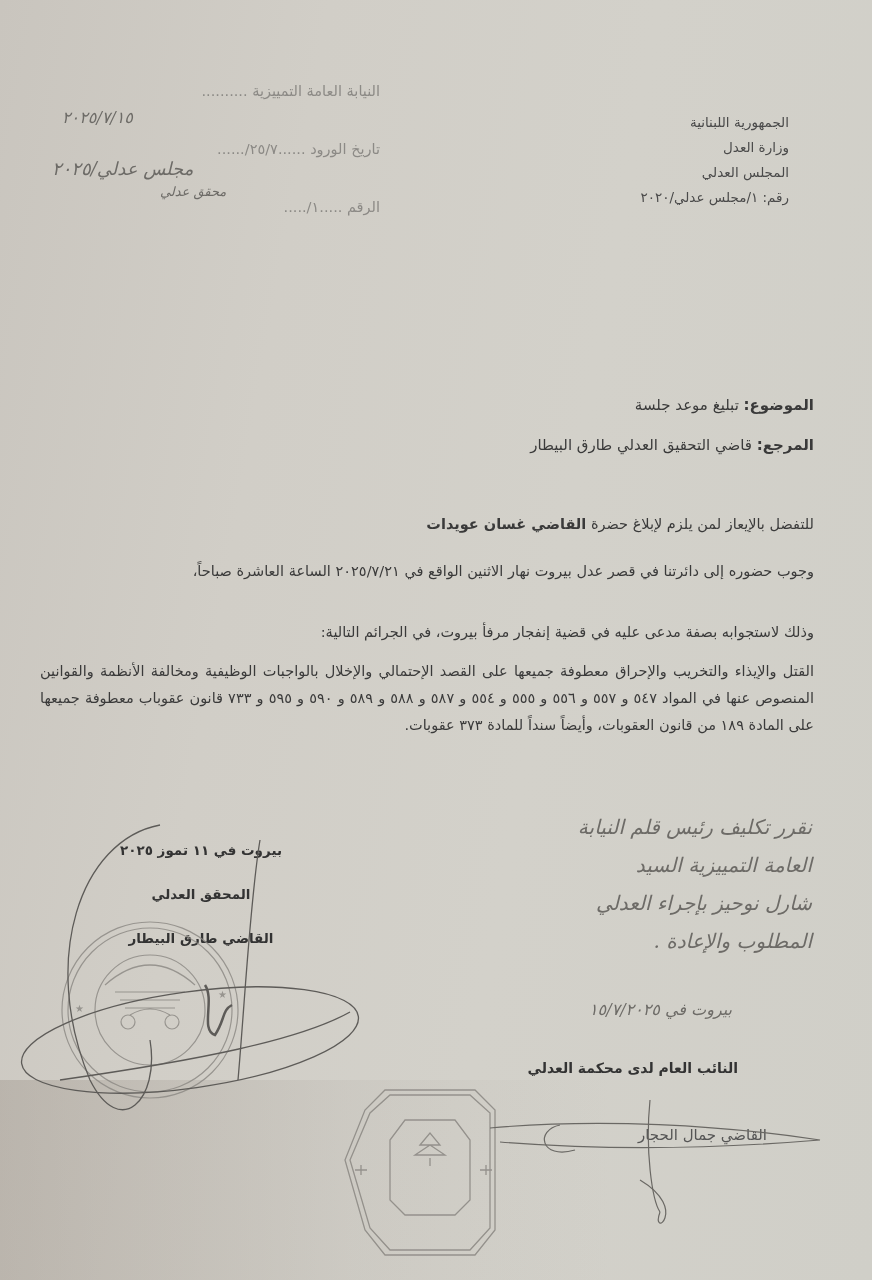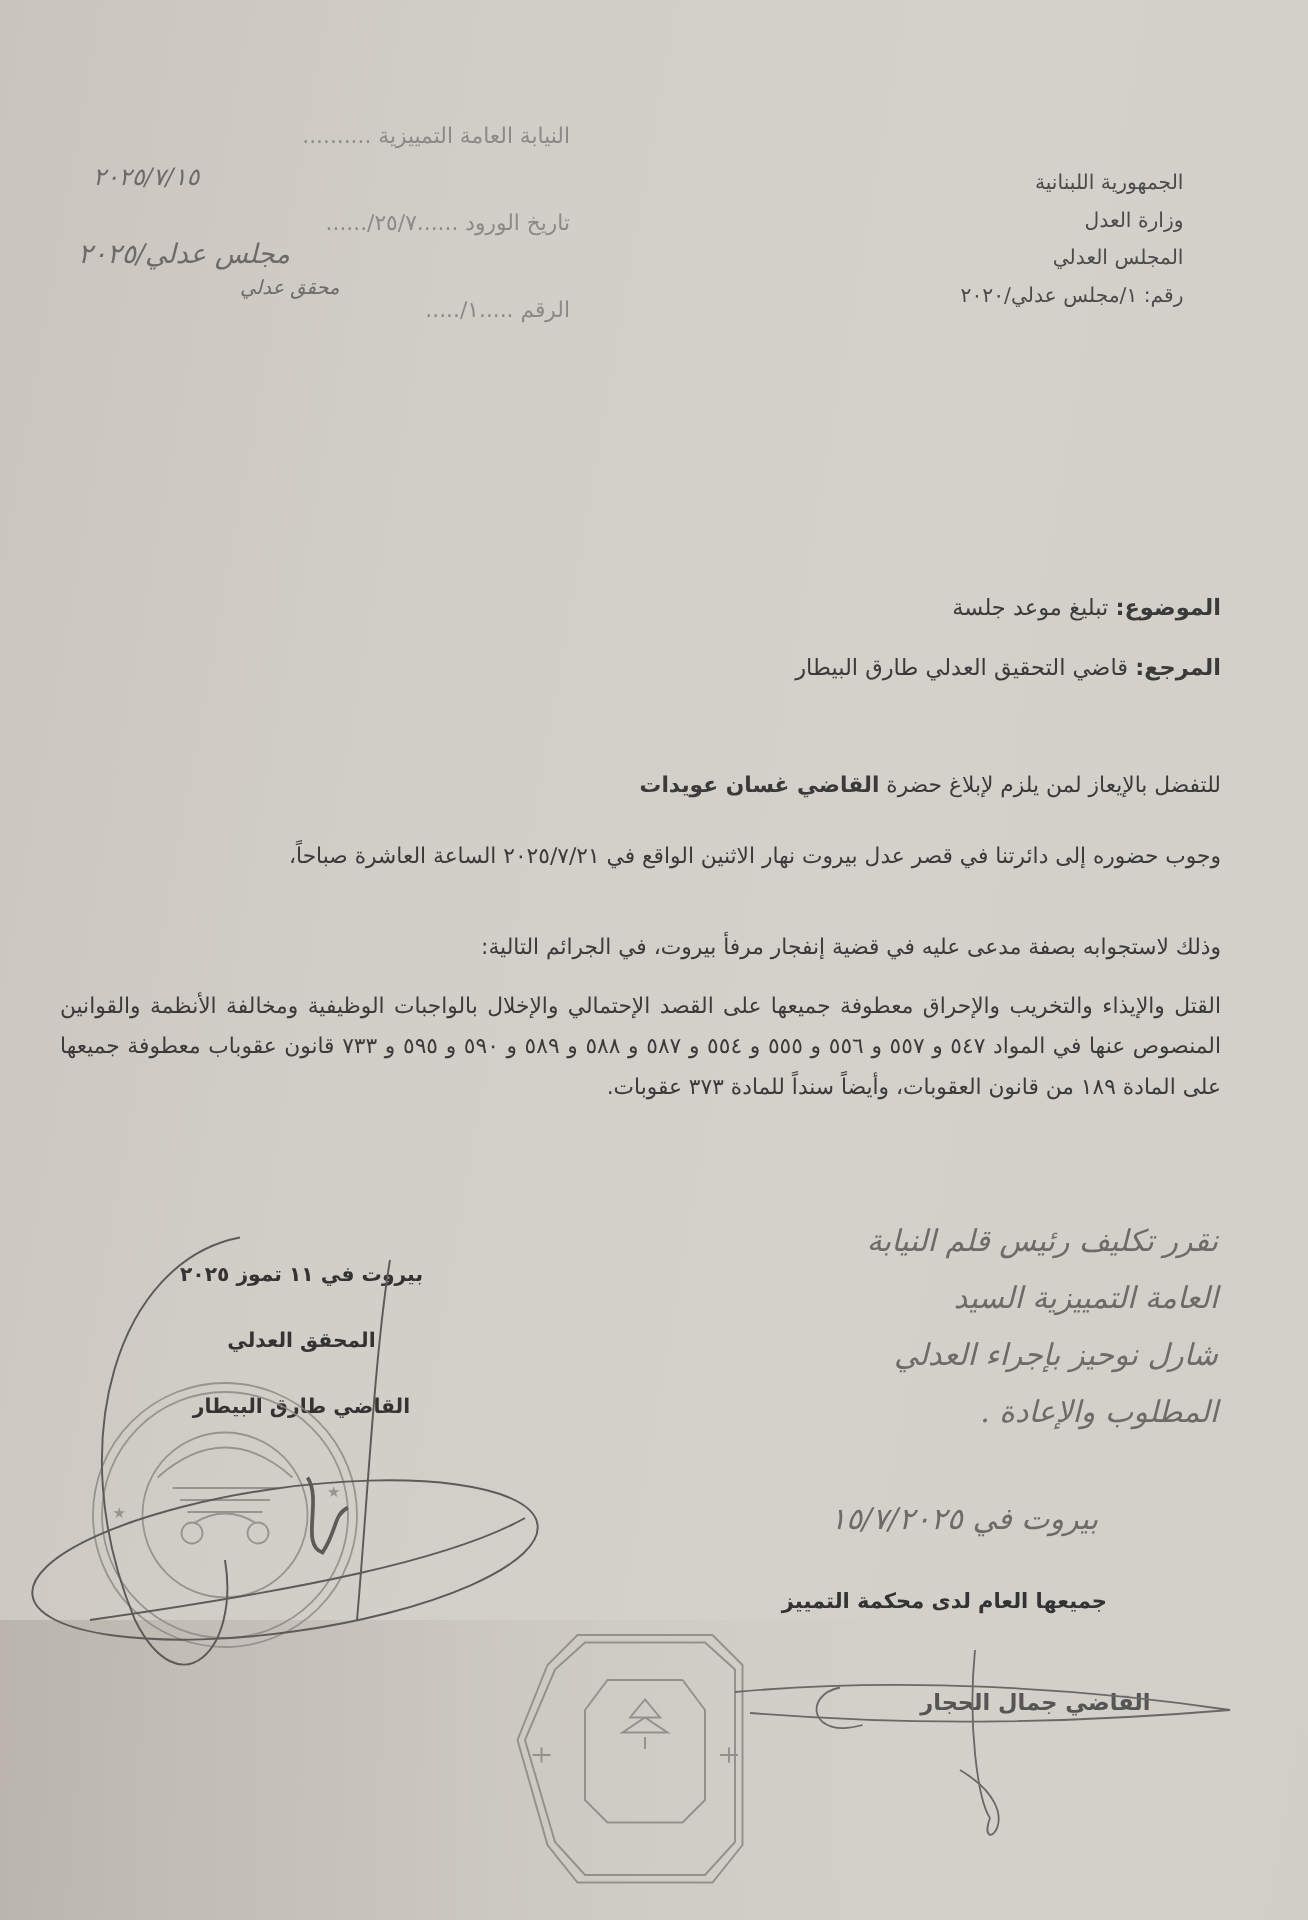--- a/index.html
+++ b/index.html
@@ -30,23 +30,23 @@
     .label-bold { font-weight: bold; }
     .body-block { position: absolute; right: 58px; left: 40px; direction: rtl; text-align: justify; font-size: 14.5px; color: #3a3a3a; }
     .p1 { top: 516px; }
     .p2 { top: 558px; line-height: 27px; }
     .p3 { top: 624px; }
     .p4 { top: 658px; line-height: 27px; }
     .sig-left { right: 590px; top: 828px; font-size: 13.5px; font-weight: bold; line-height: 44px; color: #333; text-align: center; }
     .sig-left div { height: 44px; }
     .note { right: 60px; top: 808px; font-size: 20px; line-height: 38px; }
     .note div { height: 38px; }
-    .note-date { right: 140px; top: 1000px; font-size: 20px; text-align: right; }
+    .note-date { right: 140px; top: 1000px; font-size: 16px; text-align: right; }
     .sig-right-title { right: 134px; top: 1060px; font-size: 14px; font-weight: bold; color: #333; }
-    .sig-right-name { right: 105px; top: 1126px; font-size: 15px; font-weight: bold; color: #555; }
+    .sig-right-name { right: 105px; top: 1126px; font-size: 15px; font-weight: normal; color: #555; }
     svg.overlay { position: absolute; left: 0; top: 0; pointer-events: none; }
   </style>
 </head>
 <body>
 
 <div class="page">
   <div class="shade-bottom"></div>
 
   <div class="ar header-right">
     <div>الجمهورية اللبنانية</div>
@@ -88,21 +88,21 @@
   </div>
 
   <div class="ar hand note">
     <div>نقرر تكليف رئيس قلم النيابة</div>
     <div>العامة التمييزية السيد</div>
     <div>شارل نوحيز بإجراء العدلي</div>
     <div>المطلوب والإعادة .</div>
   </div>
   <div class="ar hand note-date">بيروت في ١٥/٧/٢٠٢٥</div>
 
-  <div class="ar sig-right-title">جميعها العام لدى محكمة التمييز</div>
+  <div class="ar sig-right-title">النائب العام لدى محكمة العدلي</div>
   <div class="ar sig-right-name">القاضي جمال الحجار</div>
 
   <svg class="overlay" width="872" height="1280" viewBox="0 0 872 1280">
 
     <g fill="none" stroke="#8e8b86" stroke-width="1.2" opacity="0.85">
     <circle cx="150" cy="1010" r="88"></circle>
       <circle cx="150" cy="1010" r="82"></circle>
       <circle cx="150" cy="1010" r="55"></circle>
       <path d="M120 1000 h60 M115 992 h70 M125 1008 h50 M130 1015 q20 -12 40 0"></path>
       <circle cx="128" cy="1022" r="7"></circle>

